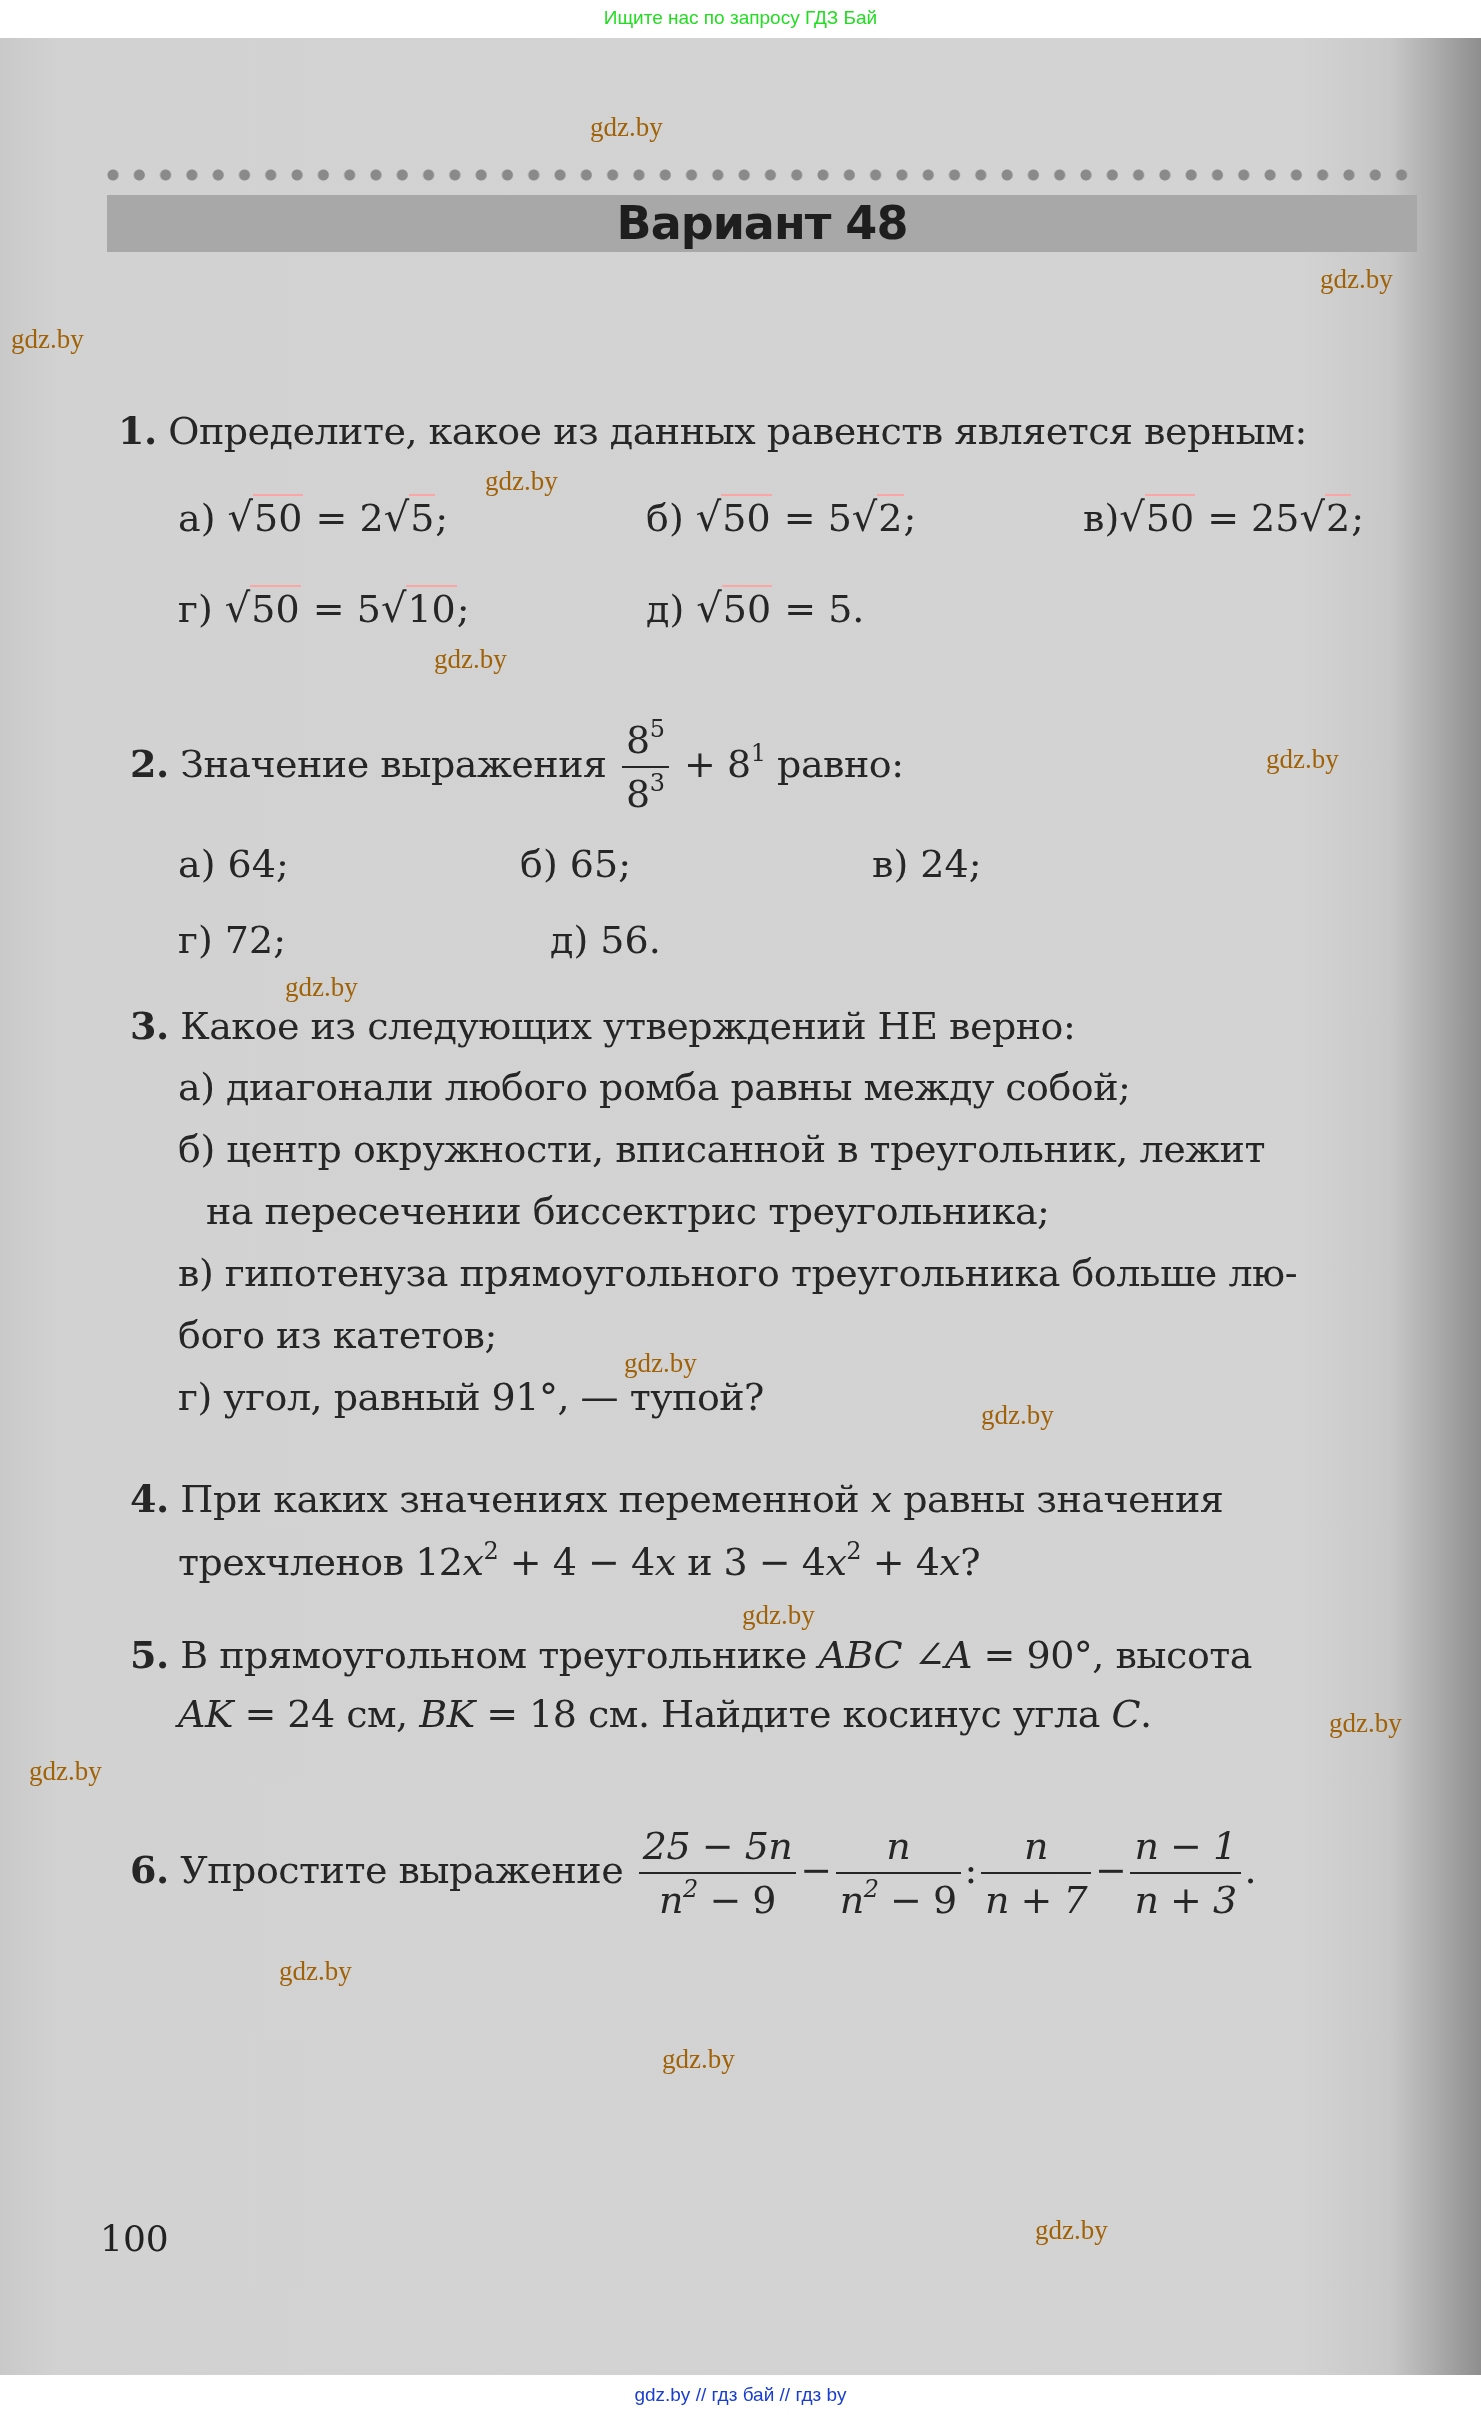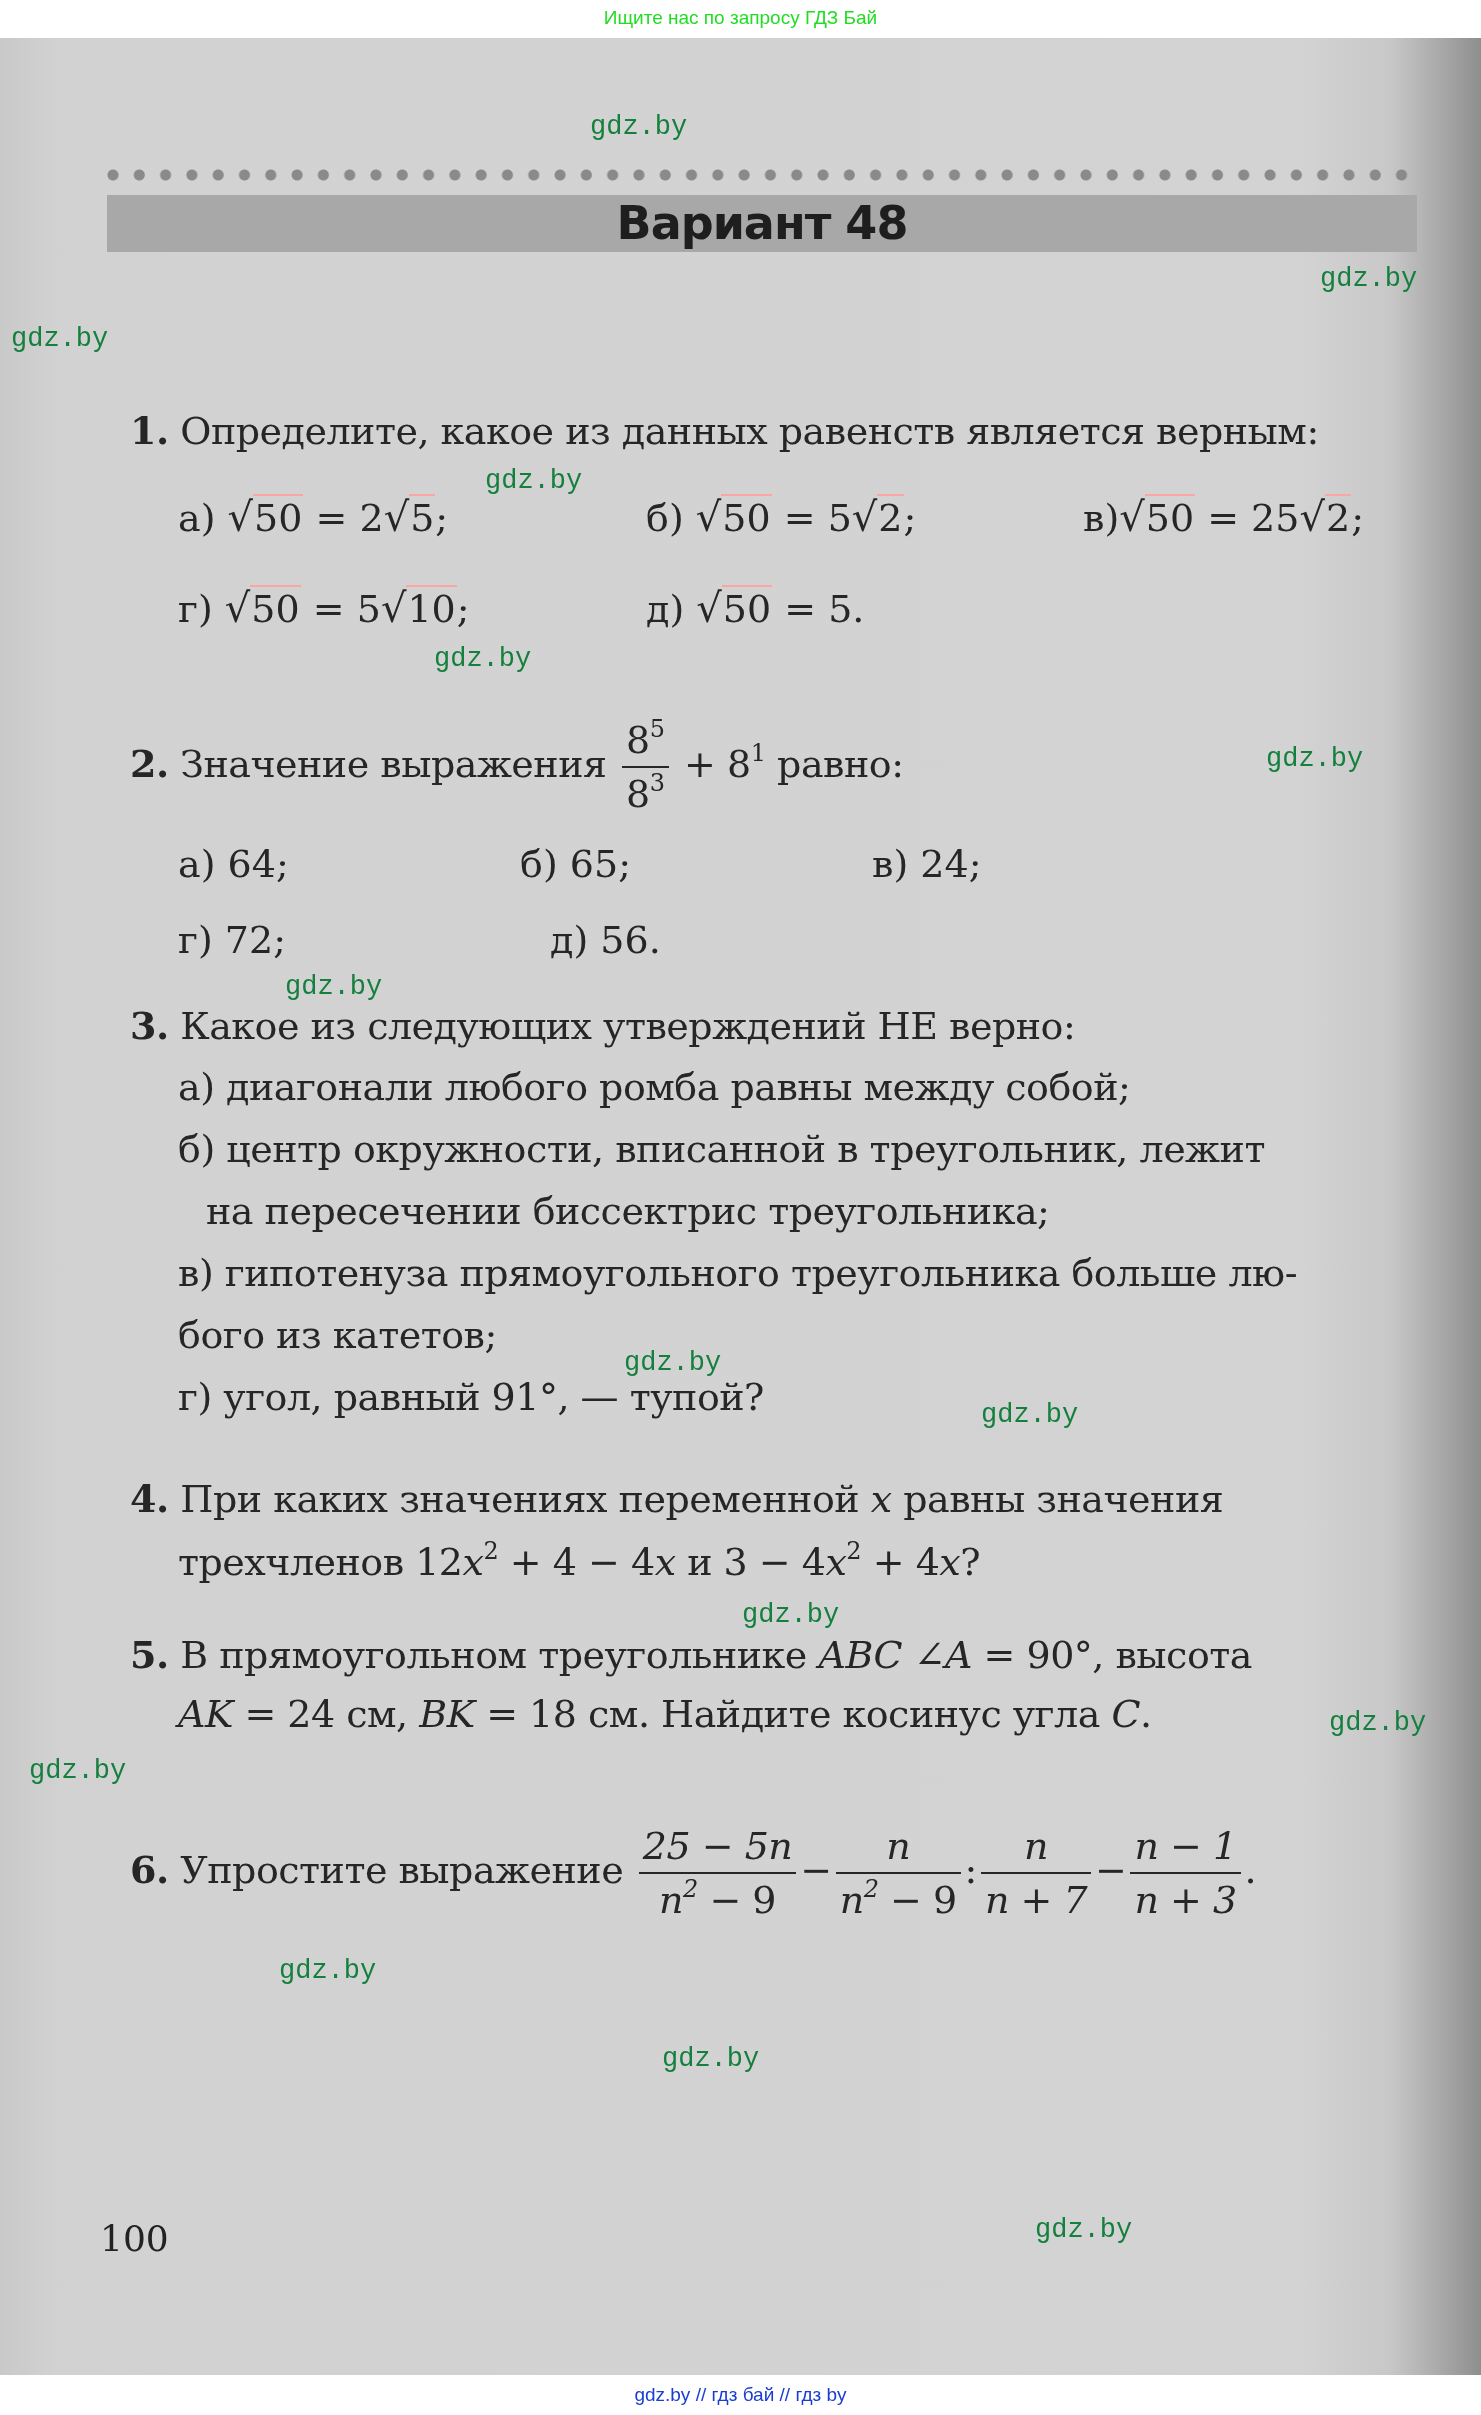--- a/index.html
+++ b/index.html
@@ -47,42 +47,42 @@
   .sqrt { border-top: 2px solid #fca5a5; padding: 0 1px; }
   .rad { font-size: 40px; }
   sup { font-size: 24px; vertical-align: 16px; line-height: 0; }
   .frac {
     display: inline-block; vertical-align: middle; text-align: center; margin: 8px 4px;
   }
   .frac .num, .frac .den { display: block; padding: 0 4px; line-height: 52px; }
   .frac .num { border-bottom: 2px solid #262626; }
   .it { font-style: italic; }
   .watermark {
-    position: absolute; font-family: Liberation Mono, monospace; font-size: 27px;
-    color: #15803d; white-space: nowrap;
+    position: absolute; font-family: Liberation Serif, serif; font-size: 27px;
+    color: #a16207; white-space: nowrap;
   }
   .pagenum {
     position: absolute; left: 100px; top: 2218px; font-size: 36px; color: #222222;
     font-family: "DejaVu Serif", serif;
   }
 </style>
 </head>
 <body>
 
 <div class="banner">
   <span>Ищите нас по запросу ГДЗ Бай</span>
 </div>
 
 <div class="page"></div>
 
 <div class="dots"></div>
 <div class="heading-band"></div>
 <div class="heading">Вариант 48</div>
 
-<div class="line" style="left:130px; top:408px;">
+<div class="line" style="left:118px; top:408px;">
   <span class="qnum">1.</span>
   <span>Определите, какое из данных равенств является верным:</span>
 </div>
 
 <div class="opt" style="left:178px; top:494px;">
   <span>а)</span>
   <span class="rad">√</span><span class="sqrt">50</span><span> = 2</span><span class="rad">√</span><span class="sqrt">5</span><span>;</span>
 </div>
 <div class="opt" style="left:646px; top:494px;">
   <span>б)</span>

